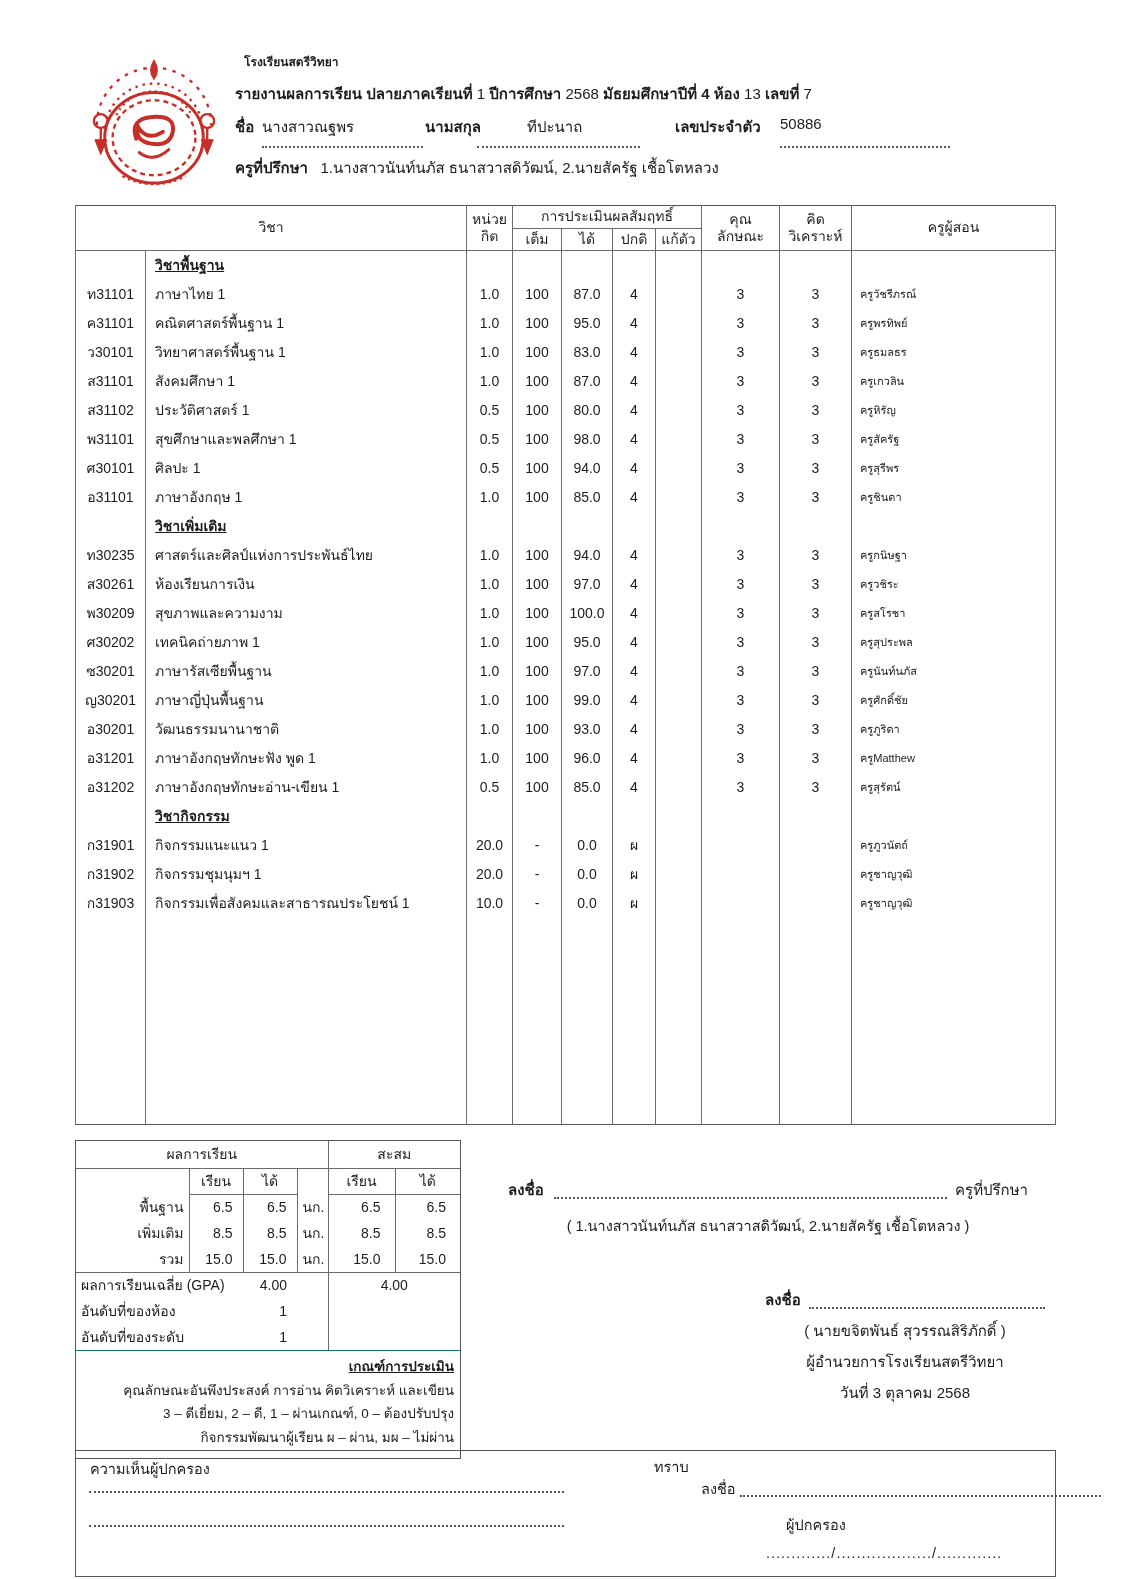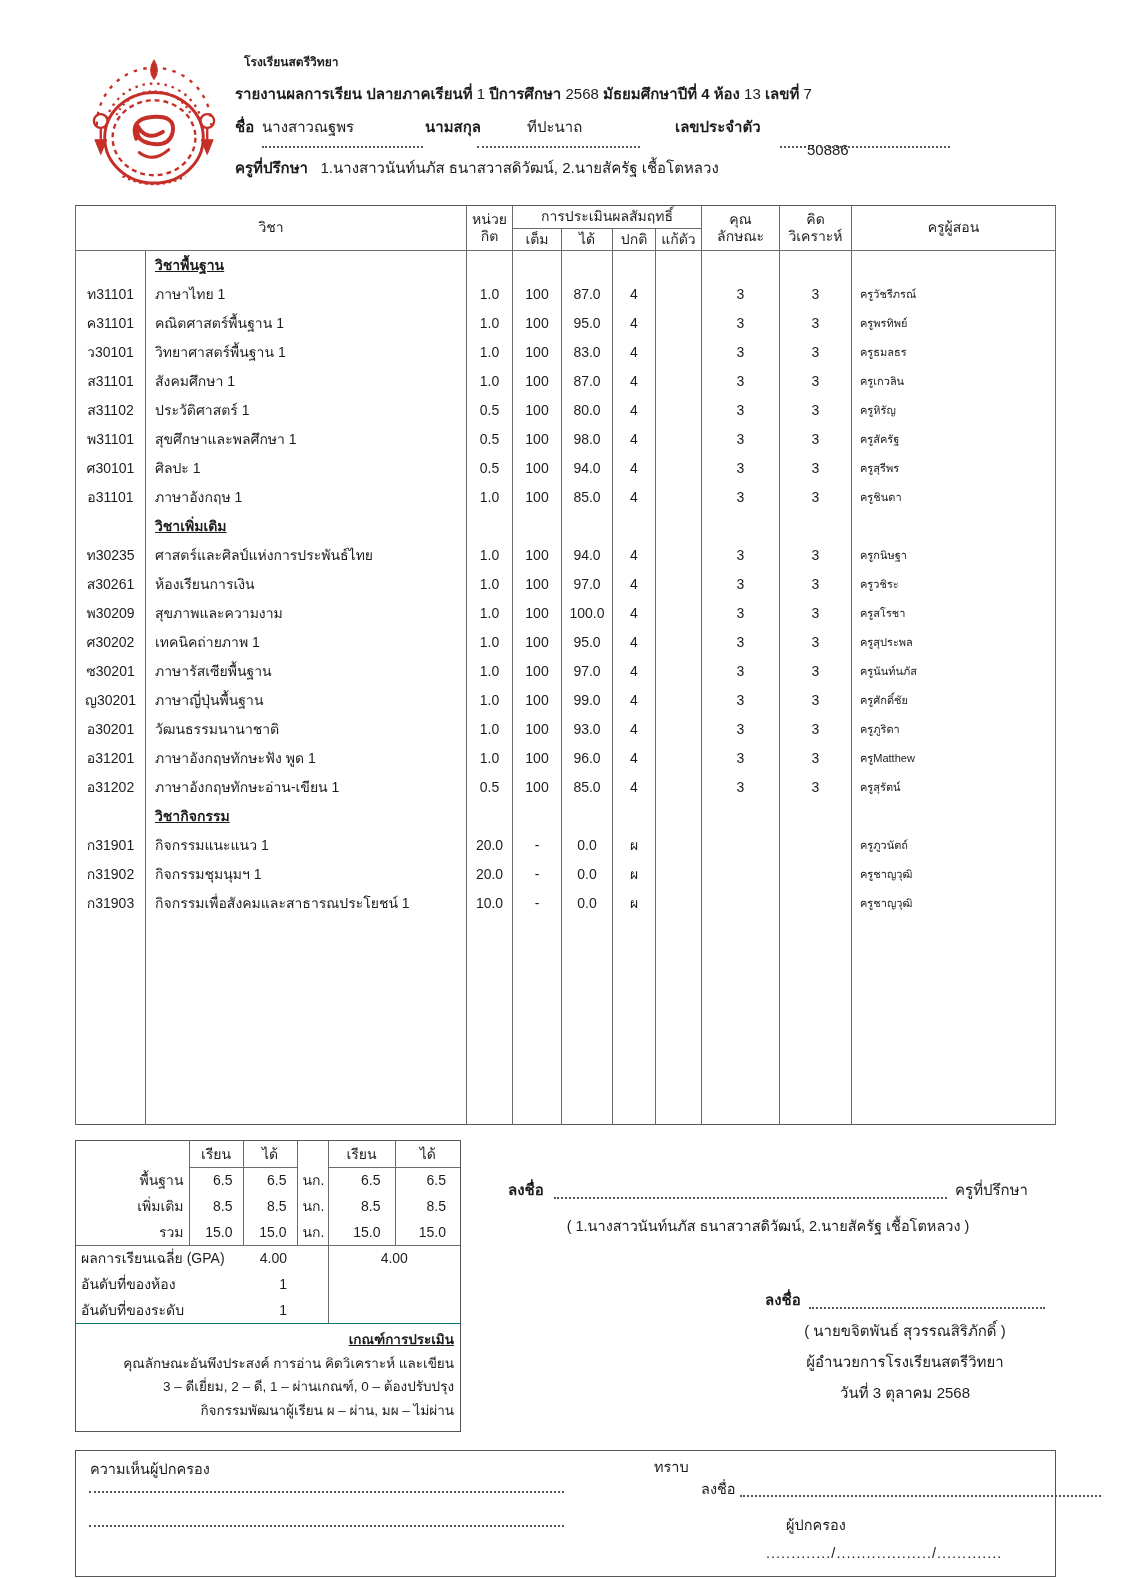--- a/index.html
+++ b/index.html
@@ -10,21 +10,21 @@
   .logo { position:absolute; left:85px; top:45px; width:138px; height:150px; }
   .hdr-school { position:absolute; left:244px; top:52px; font-size:12px; font-weight:bold; }
   .hdr-report { position:absolute; left:235px; top:82px; font-size:15px; }
   .hdr-ids { position:absolute; left:235px; top:115px; width:820px; font-size:15px; }
   .lbl { font-weight:bold; }
   .fld-name  { position:absolute; left:27px; width:170px; }
   .fld-nlbl  { position:absolute; left:0; }
   .fld-slbl  { position:absolute; left:190px; }
   .fld-sname { position:absolute; left:292px; width:170px; }
   .fld-idlbl { position:absolute; left:428px;margin-left:12px; }
-  .fld-id    { position:absolute; left:572px;margin-top:26px; }
+  .fld-id    { position:absolute; left:545px; }
   .dotted { border-bottom:2px dotted #555; position:absolute; height:24px; }
   .dot1 { left:262px; top:124px; width:161px; }
   .dot2 { left:477px; top:124px; width:163px; }
   .dot3 { left:780px; top:124px; width:170px; }
   .hdr-adv { position:absolute; left:235px; top:156px; font-size:15px; }
 
   
   .grades-wrap { position:absolute; left:75px; top:205px; width:981px; height:920px; }
   table.grades { width:100%; height:100%; border-collapse:collapse; table-layout:fixed; font-size:14px; }
   .grades th, .grades td { border-left:1px solid #6b6b6b; border-right:1px solid #6b6b6b; font-weight:normal; }
@@ -468,20 +468,24 @@
     <table class="sum">
       <colgroup>
         <col style="width:113px">
           <col style="width:54px">
           <col style="width:54px">
           <col style="width:31px">
           <col style="width:67px">
           <col>
       </colgroup>
       <tbody>
+          <tr class="top">
+        <th colspan="4">ผลการเรียน</th>
+        <th colspan="2" class="divL">สะสม</th>
+      </tr>
       <tr class="subh">
         <td class="nob"></td>
         <td class="vline">เรียน</td>
         <td class="vline">ได้</td>
         <td class="nob vline"></td>
         <td class="vline">เรียน</td>
         <td class="vline">ได้</td>
       </tr>
       </tbody>
         <tbody id="summary-tbody">

